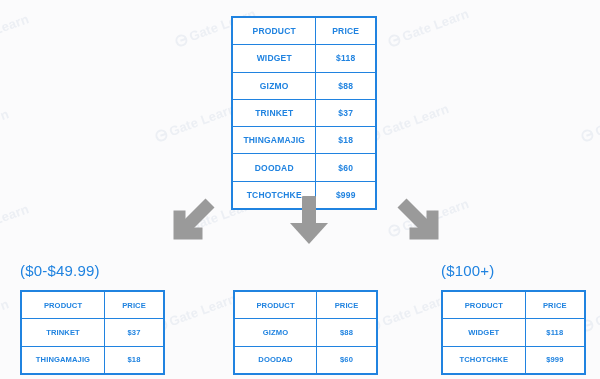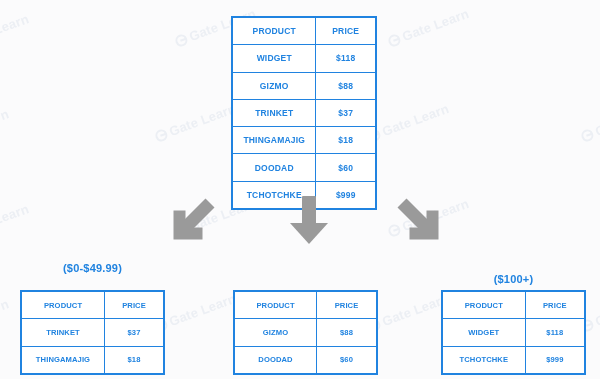--- a/index.html
+++ b/index.html
@@ -107,30 +107,29 @@
   .bucket-table td.col-price   { width: 61px; }
 
   #bucket-table-0 { left: 20px;  top: 290px; width: 145px; }
   #bucket-table-1 { left: 233px; top: 290px; width: 145px; }
   #bucket-table-2 { left: 441px; top: 290px; width: 145px; }
 
   
   .bucket-label {
     position: absolute;
     width: 145px;
-    text-align: center;
     color: #2083e0;
-    font-weight: 700;
-    font-size: 11px;
+    font-weight: 400;
+    font-size: 15px;
     letter-spacing: 0.2px;
     white-space: nowrap;
   }
   #bucket-label-0 { left: 20px;  top: 262px; }
   #bucket-label-1 { left: 233px; top: 262px; }
-  #bucket-label-2 { left: 441px; top: 273px; }
+  #bucket-label-2 { left: 441px; top: 262px; }
 
   
   .arrow {
     position: absolute;
     width: 52px;
     height: 52px;
   }
   #arrow-0 { left: 165px; top: 196px; }
   #arrow-1 { left: 283px; top: 194px; }
   #arrow-2 { left: 395px; top: 196px; }

